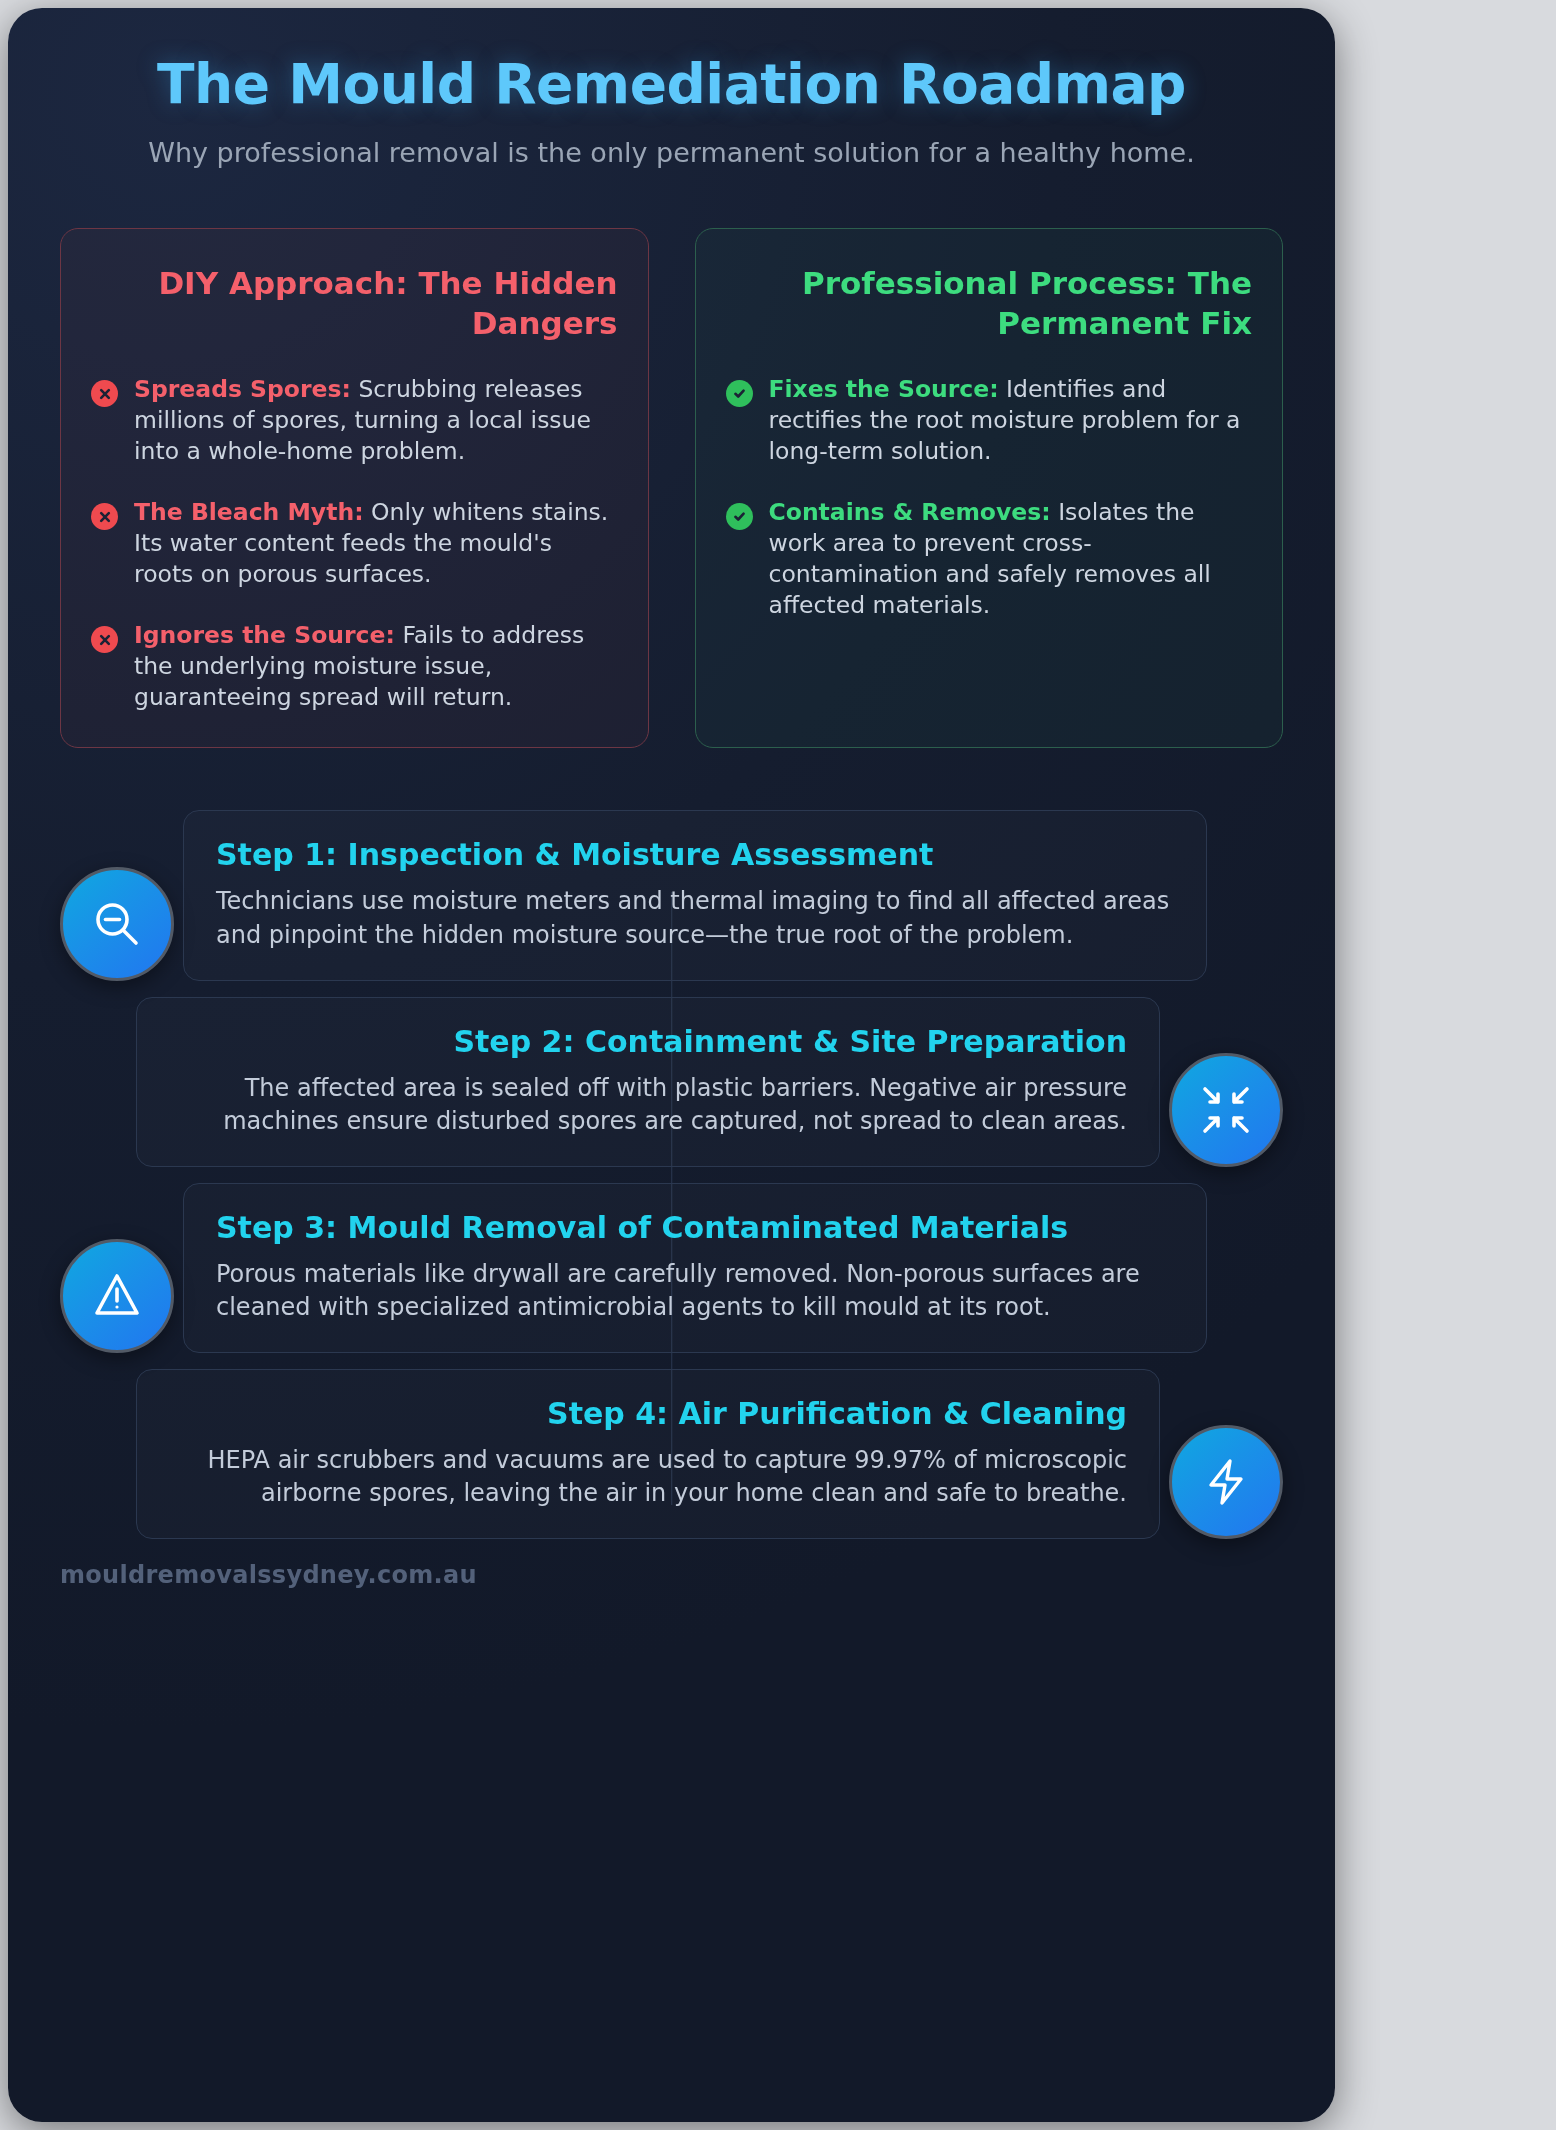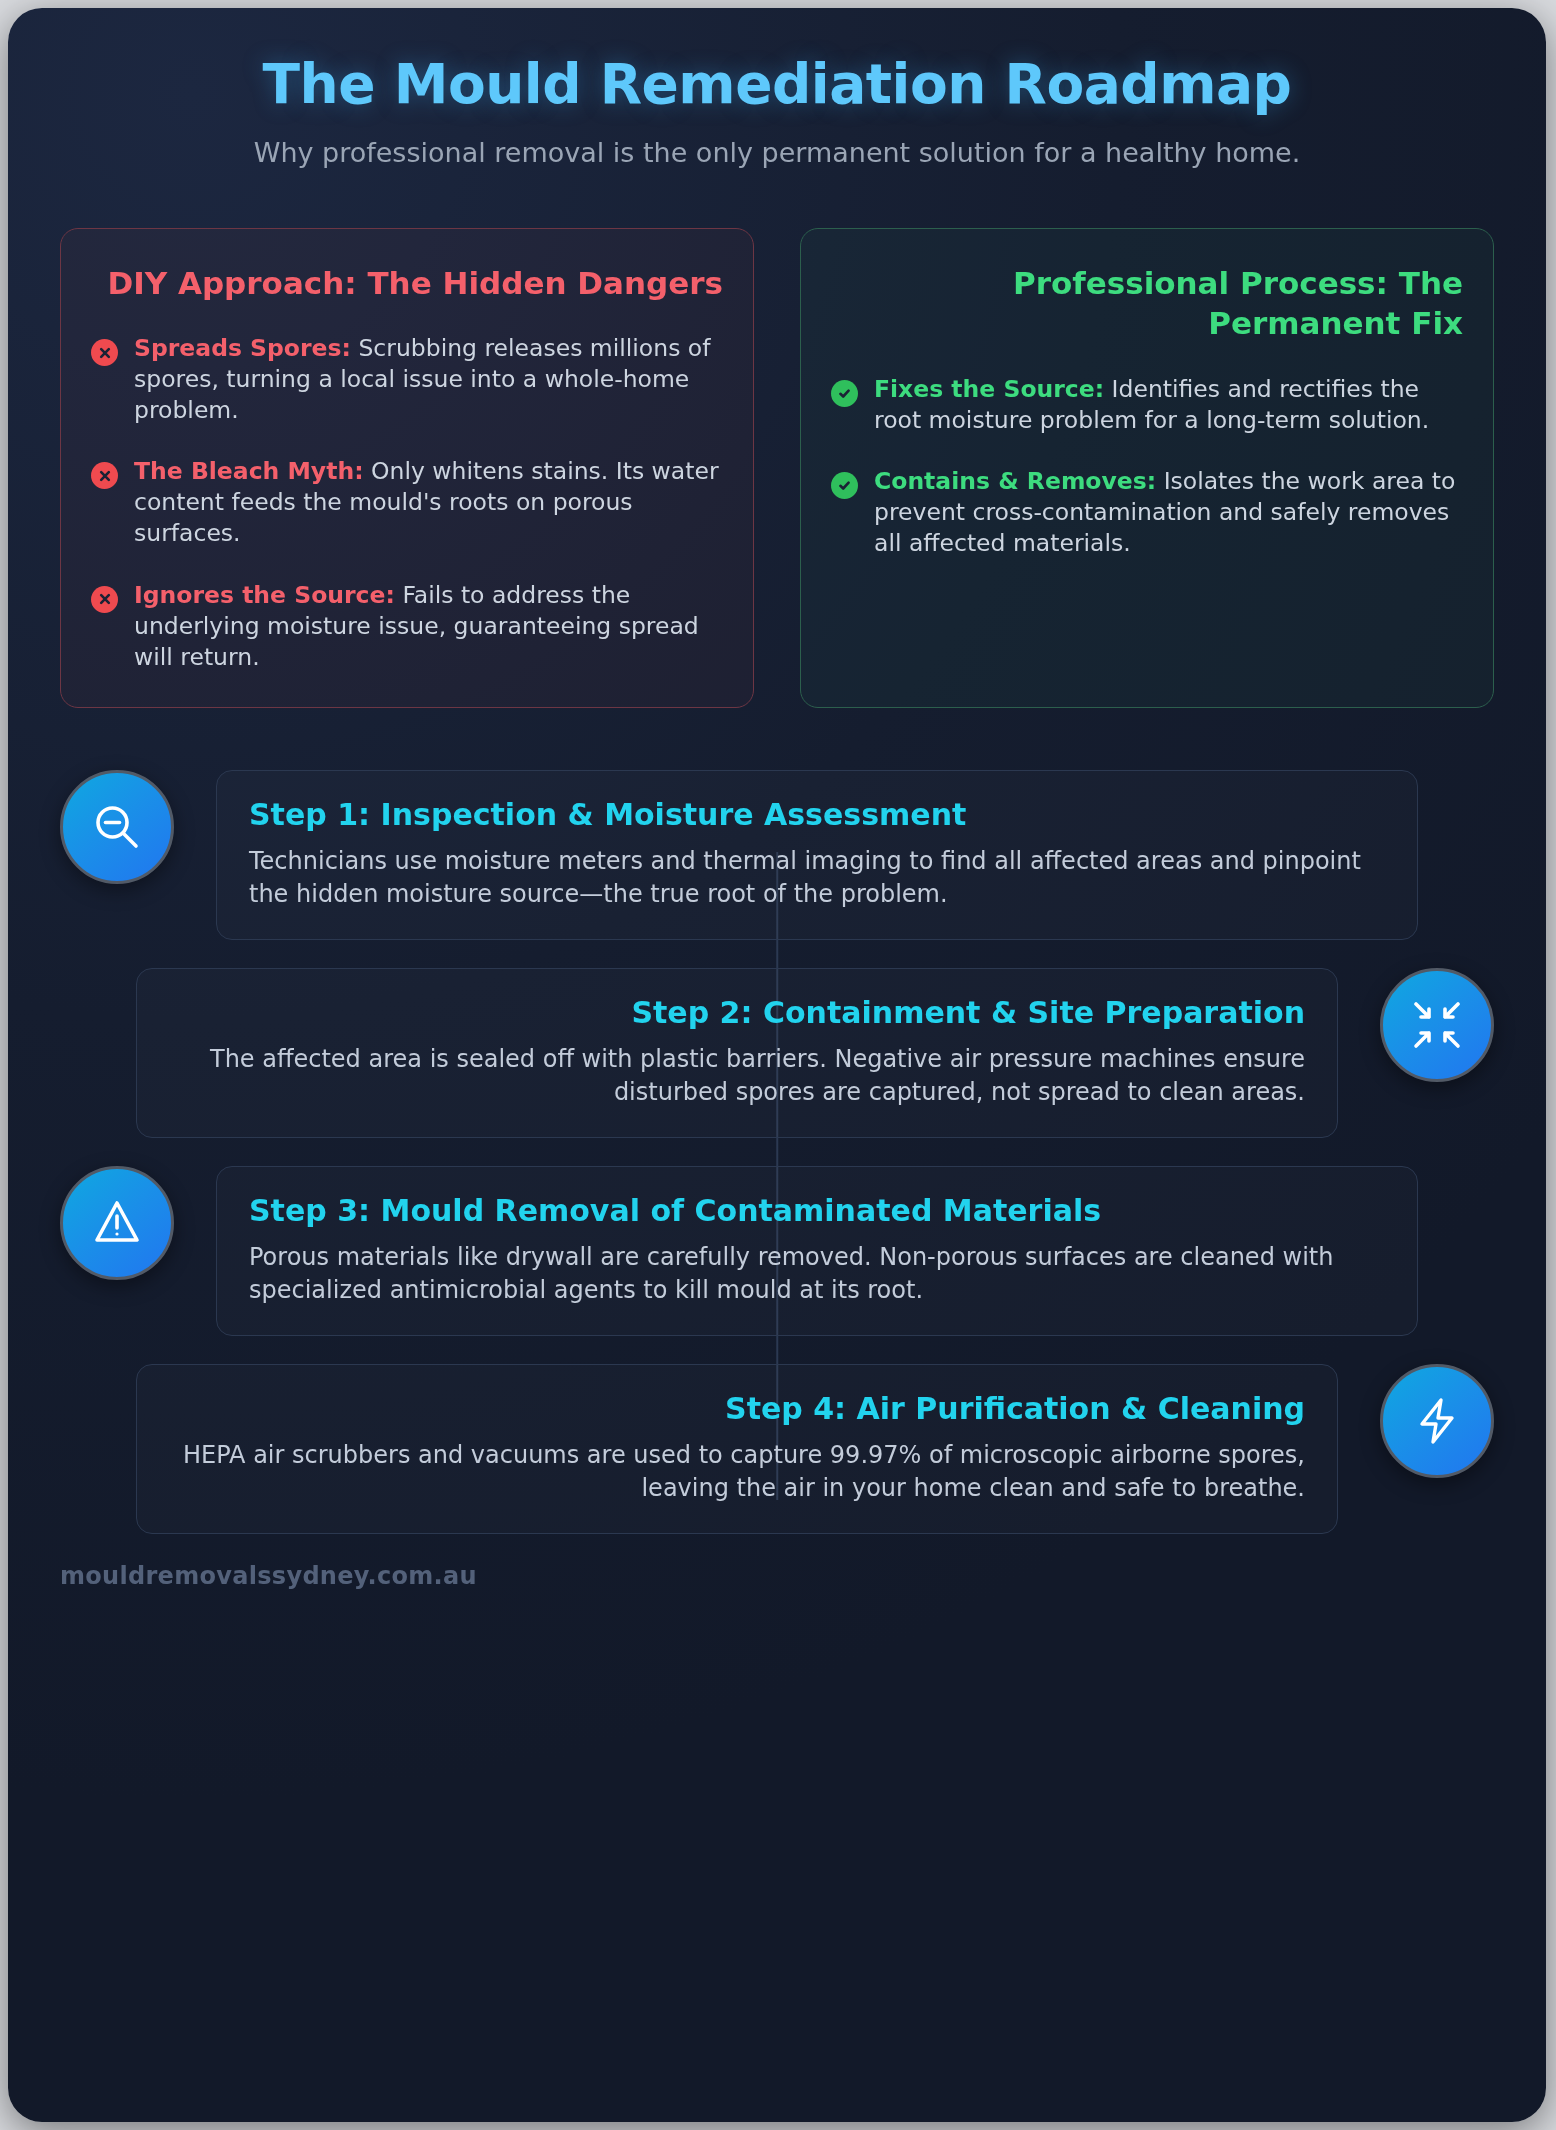--- a/index.html
+++ b/index.html
@@ -16,21 +16,21 @@
     position:relative;
     width:1556px;
     height:2130px;
     background:#d8dade;
   }
 
   
   .infographic {
     position:absolute;
     left:8px; top:8px;
-    width:1538px; height:2114px;
+    width:1327px; height:2114px;
     border-radius:34px;
     background:
       radial-gradient(circle at 12% 4%, #1c2740 0%, #151d2f 38%, #121929 70%);
     box-shadow:0 10px 40px rgba(0,0,0,.45);
     overflow:hidden;
     padding:0 52px;
   }
 
   
   .header { text-align:center; padding-top:46px; }
@@ -113,23 +113,23 @@
     width:1.5px;
     background:#2b3952;
     transform:translateX(-.75px);
     z-index:0;
   }
 
   .step-row {
     position:relative;
     z-index:1;
     display:flex;
-    align-items:flex-start;
-    gap:42px;
-    margin-bottom:28px;
+    align-items:flex-end;
+    gap:9px;
+    margin-bottom:16px;
   }
   .step-row.right { flex-direction:row-reverse; }
 
   .step-badge {
     flex:0 0 auto;
     width:114px; height:114px;
     border-radius:50%;
     background:linear-gradient(140deg,#0fa8e0 0%,#1a8fe8 48%,#2176f0 100%);
     border:3px solid #525a66;
     display:flex; align-items:center; justify-content:center;

